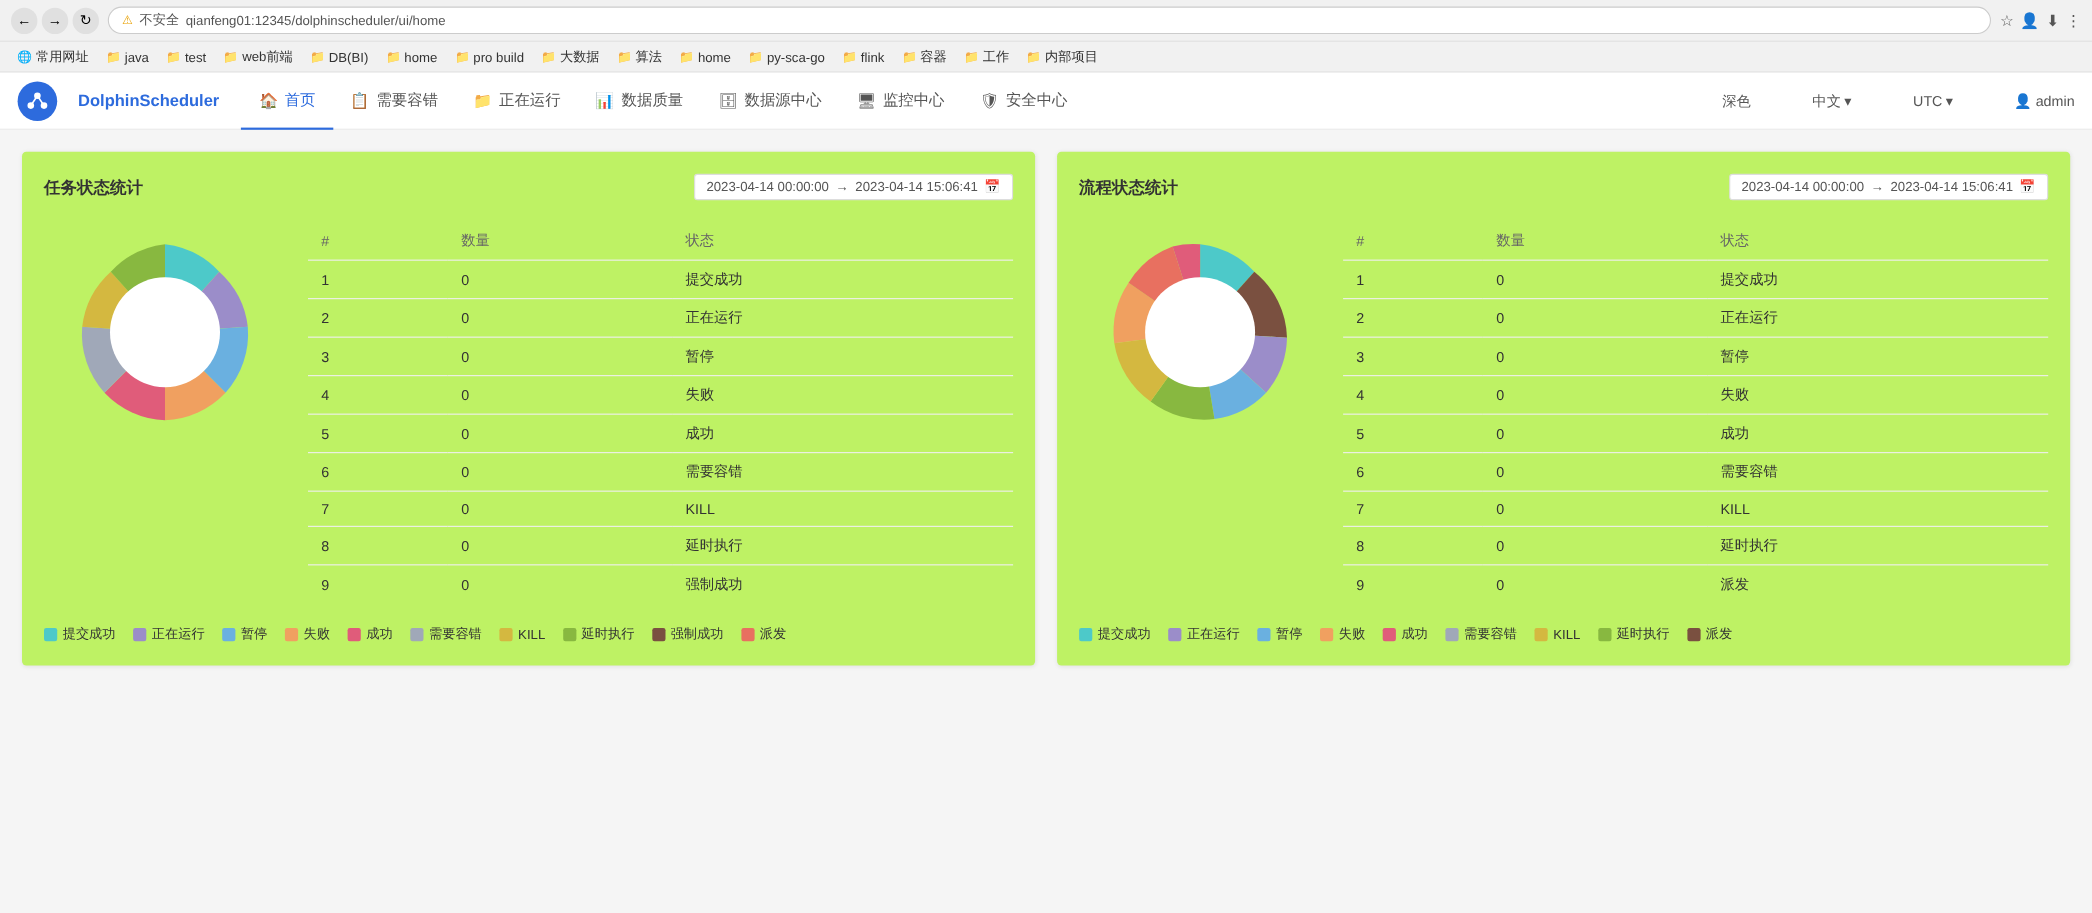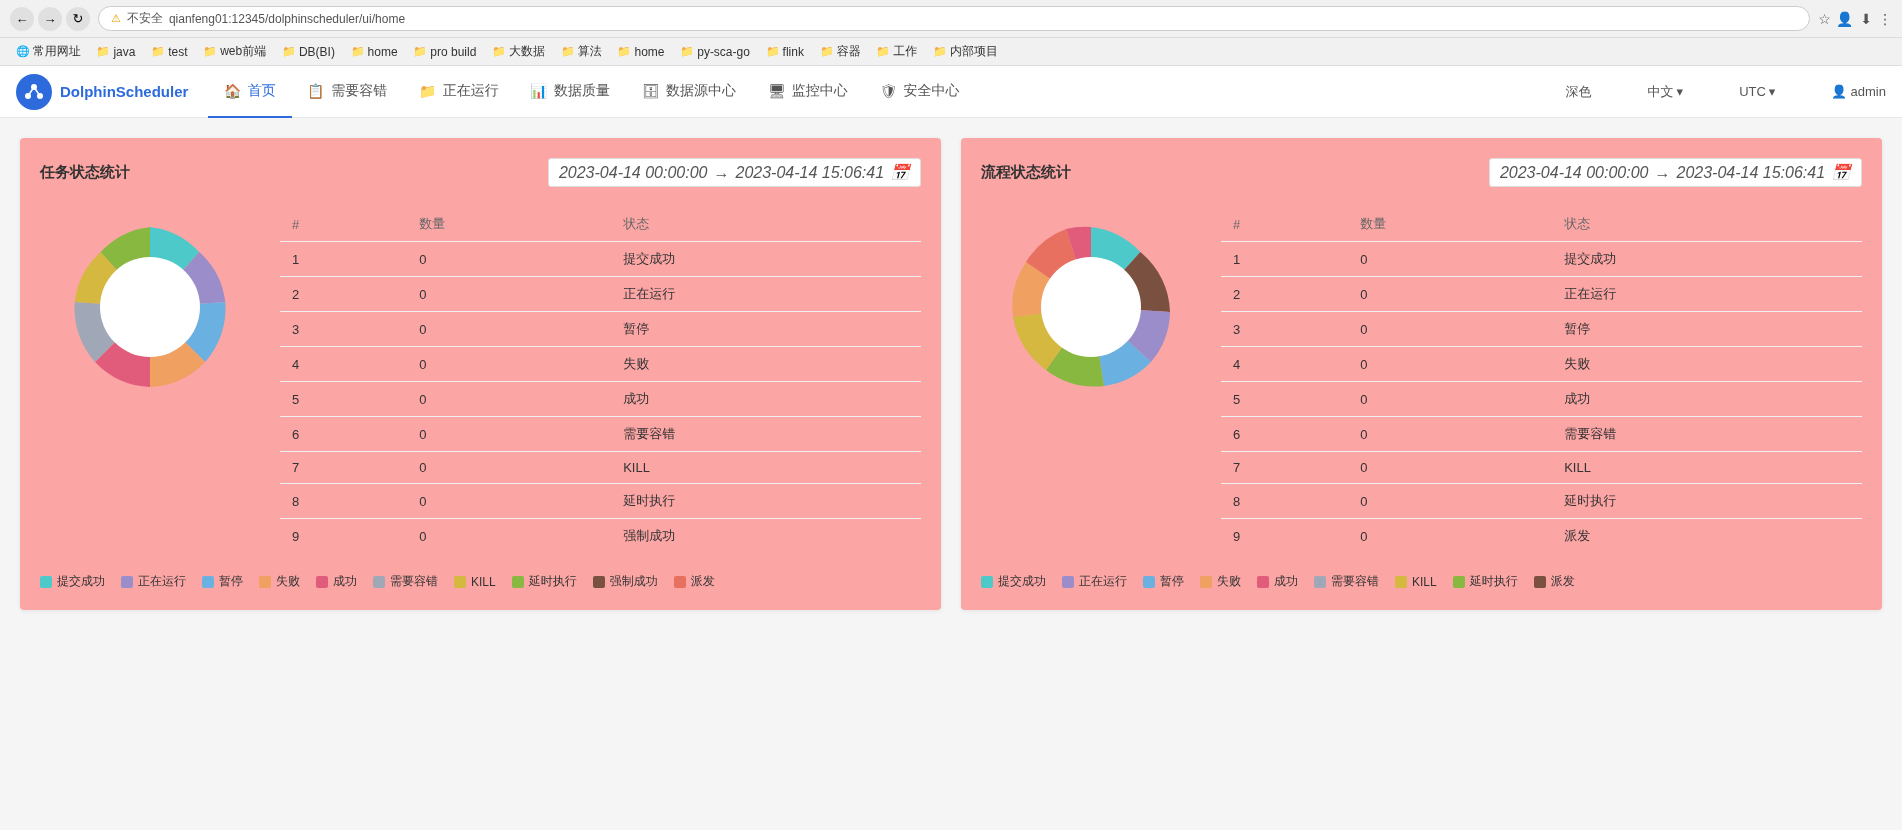--- a/index.html
+++ b/index.html
@@ -50,21 +50,21 @@
     
     .app-nav {
       background: white;
       border-bottom: 1px solid #e8e8e8;
       display: flex;
       align-items: center;
       padding: 0 16px;
       height: 52px;
     }
     .app-logo {
-      display: flex; align-items: center; gap: 8px;
+      display: flex; align-items: center; gap: 19px;
       font-size: 15px; font-weight: 600; color: #2d6bdd;
       margin-right: 20px; text-decoration: none;
     }
     .logo-icon {
       width: 36px; height: 36px; background: #2d6bdd; border-radius: 50%;
       display: flex; align-items: center; justify-content: center;
       color: white; font-size: 16px;
     }
     .nav-menu { display: flex; align-items: center; flex: 1; }
     .nav-item {
@@ -85,21 +85,21 @@
       min-height: calc(830px - 52px - 30px - 35px);
     }
 
     .stats-grid {
       display: grid;
       grid-template-columns: 1fr 1fr;
       gap: 20px;
     }
 
     .stats-card {
-      background: #fca5a5;
+      background: #bef264;
       border-radius: 4px;
       padding: 20px;
       box-shadow: 0 1px 4px rgba(0,0,0,0.08);
     }
 
     .card-header {
       display: flex;
       align-items: center;
       justify-content: space-between;
       margin-bottom: 20px;
@@ -108,28 +108,27 @@
     .card-title {
       font-size: 15px;
       font-weight: 600;
       color: #333;
     }
 
     .date-range {
       display: flex;
       align-items: center;
       gap: 6px;
-      font-size: 16px;
+      font-size: 12px;
       color: #555;
       border: 1px solid #ddd;
       padding: 4px 10px;
       border-radius: 3px;
       background: white;
       cursor: pointer;
-      font-style: italic;
     }
 
     .card-body {
       display: flex;
       gap: 20px;
       align-items: flex-start;
     }
 
     .chart-area {
       width: 220px;

